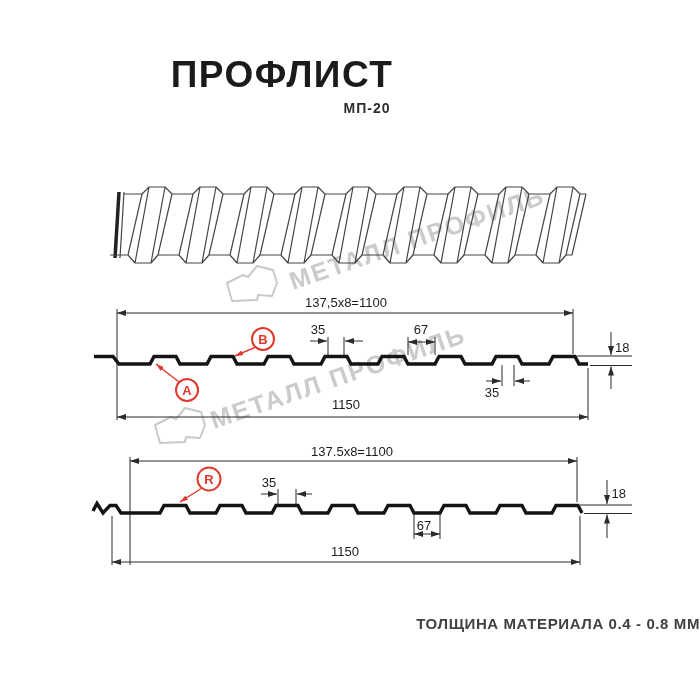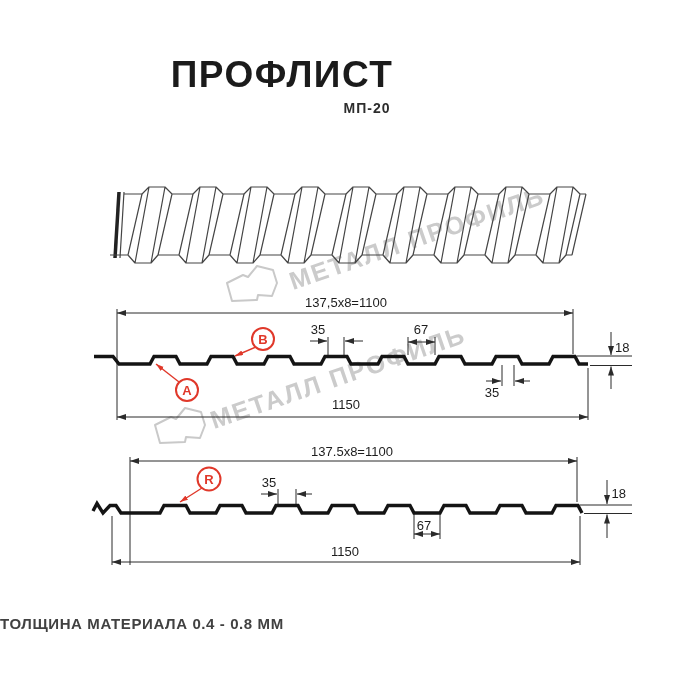--- a/index.html
+++ b/index.html
@@ -9,21 +9,21 @@
   }
   .title{
     position:absolute;top:54px;left:0;width:564px;text-align:center;
     font-size:37px;font-weight:700;letter-spacing:1.5px;color:#1b1b1b;
   }
   .subtitle{
     position:absolute;top:100px;left:17px;width:700px;text-align:center;
     font-size:14px;font-weight:700;letter-spacing:1px;color:#2d2d2d;
   }
   .footer-note{
-    position:absolute;top:615px;left:0;width:700px;text-align:left;
+    position:absolute;top:615px;left:0;width:700px;text-align:right;
     font-size:15px;font-weight:700;letter-spacing:0.6px;color:#414141;
   }
   svg{position:absolute;top:0;left:0;}
   .thin{stroke:#2b2b2b;stroke-width:1;fill:none;}
   .profile{stroke:#141414;stroke-width:3.4;fill:none;stroke-linejoin:miter;}
   .iso{stroke:#454545;stroke-width:1.2;fill:none;stroke-linejoin:round;}
   .iso-edge{stroke:#222222;stroke-width:3.5;fill:none;}
   .wm-logo{stroke:#c9c9c9;stroke-width:2;fill:none;stroke-linejoin:round;}
   .wm-text{font-family:"Liberation Sans",sans-serif;font-weight:700;font-size:25px;
     fill:#cbcbcb;letter-spacing:2px;}

